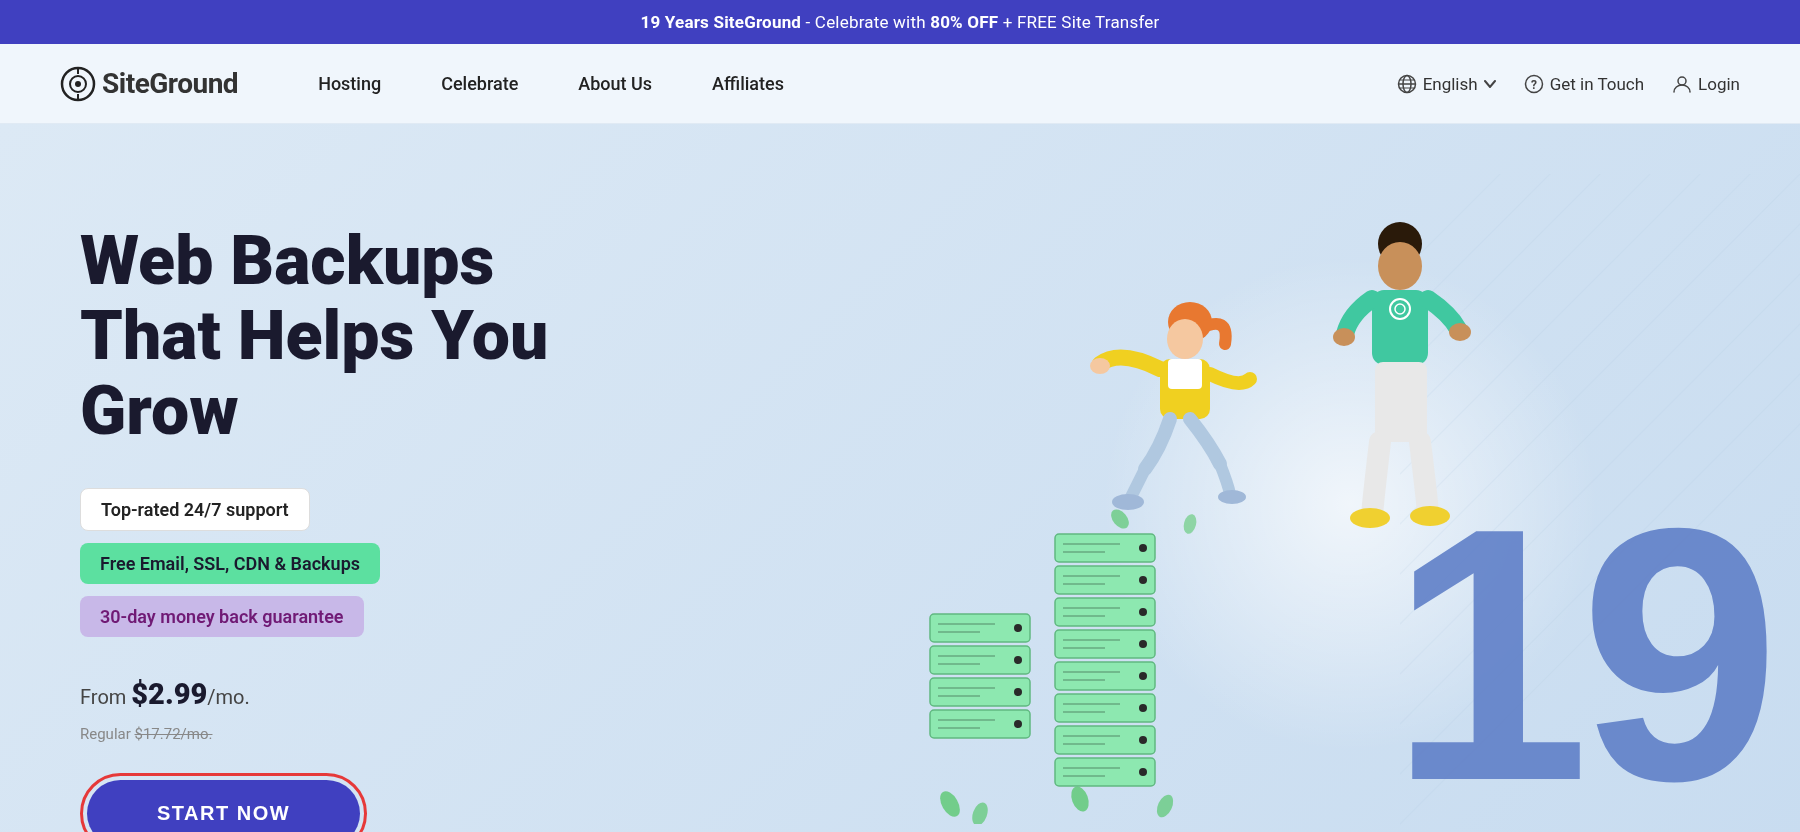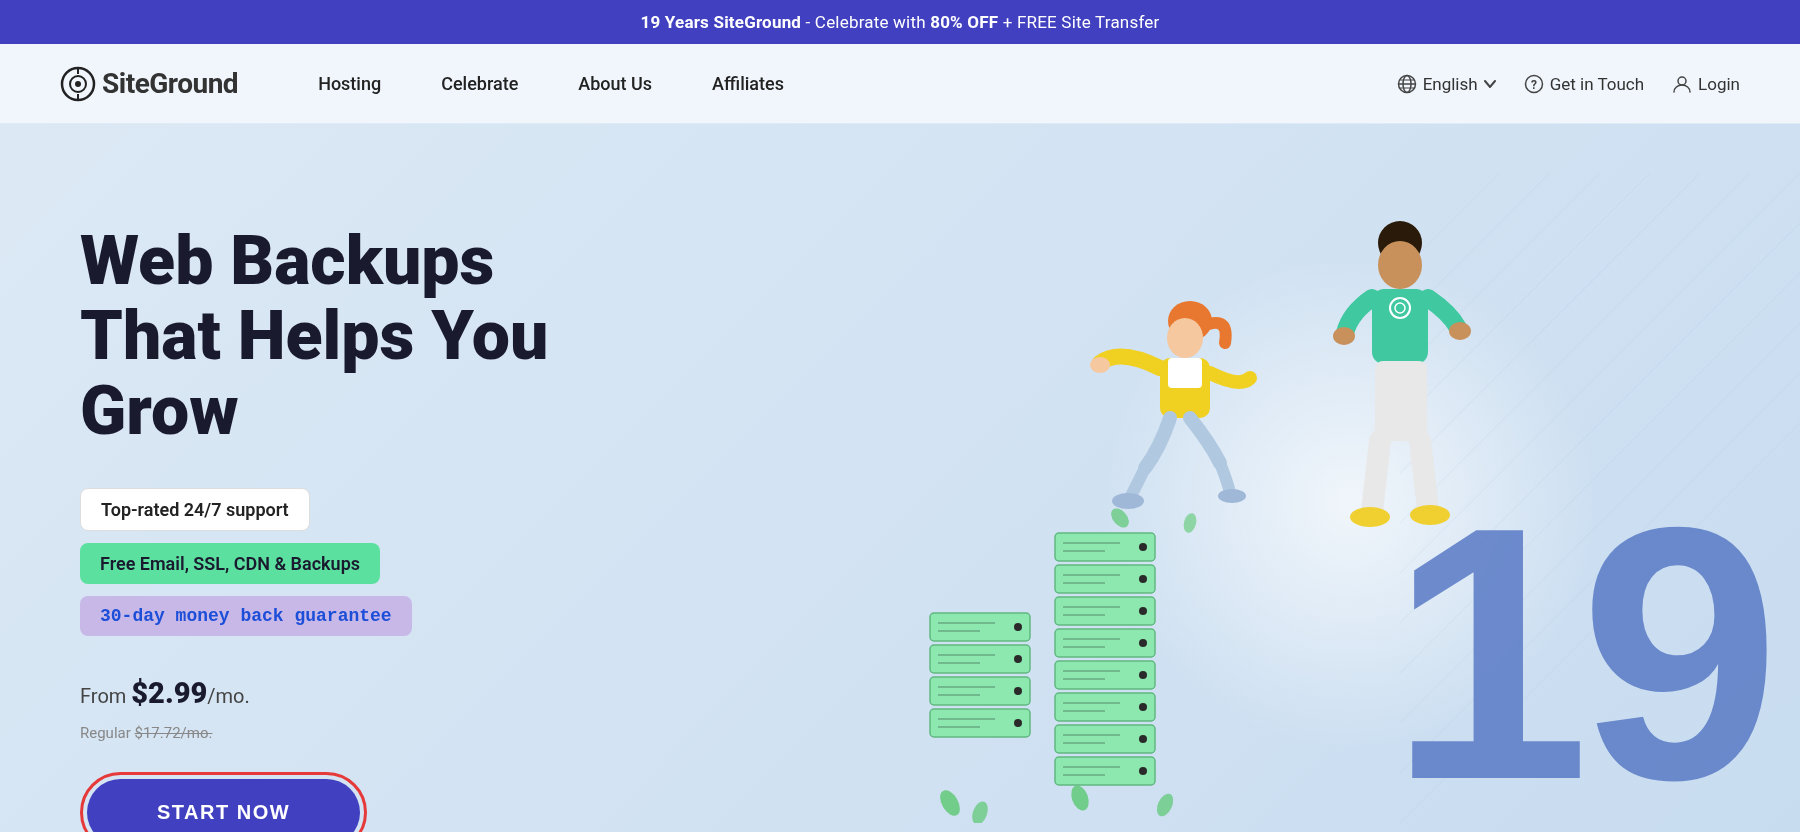--- a/index.html
+++ b/index.html
@@ -112,22 +112,21 @@
       background: white;
       color: #222;
       border: 1px solid #ddd;
     }
     .feature-green {
       background: #5ce0a0;
       color: #1a1a2e;
     }
     .feature-purple {
       background: #c8b8e8;
-      color: #1d4ed8;
-      font-family: Liberation Mono, monospace;
+      color: #701a75;
     }
     .pricing {
       margin-bottom: 14px;
     }
     .price-from {
       font-size: 20px;
       color: #444;
     }
     .price-amount {
       font-size: 29px;

